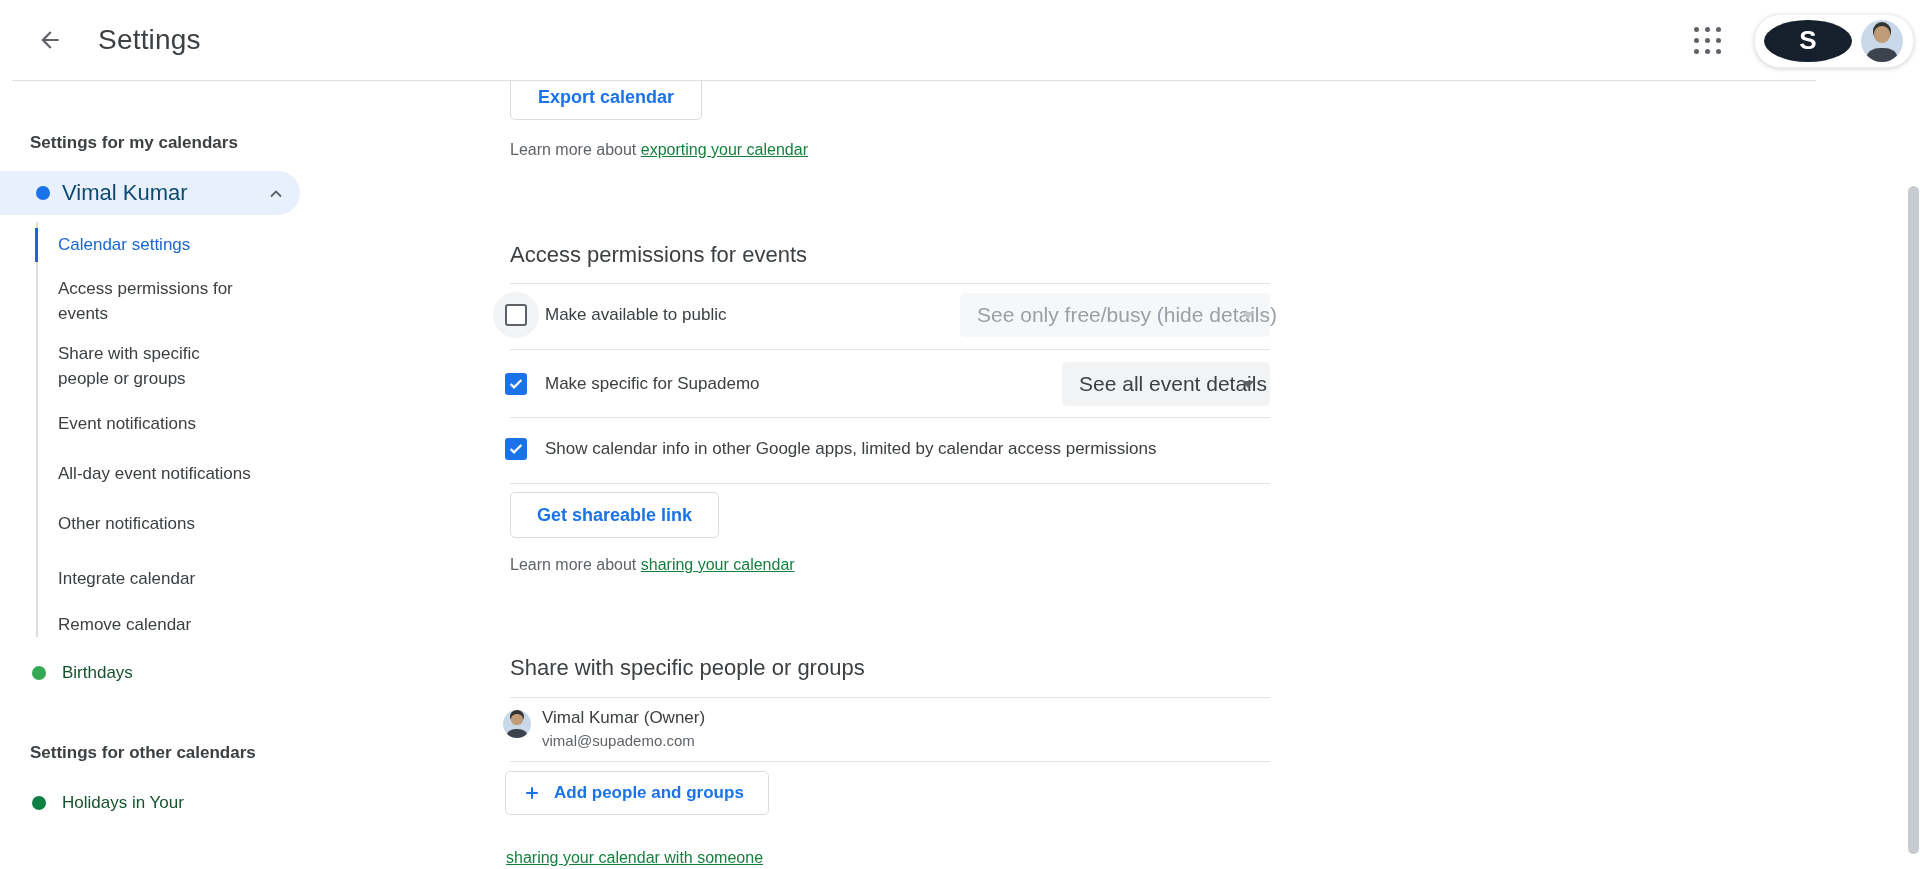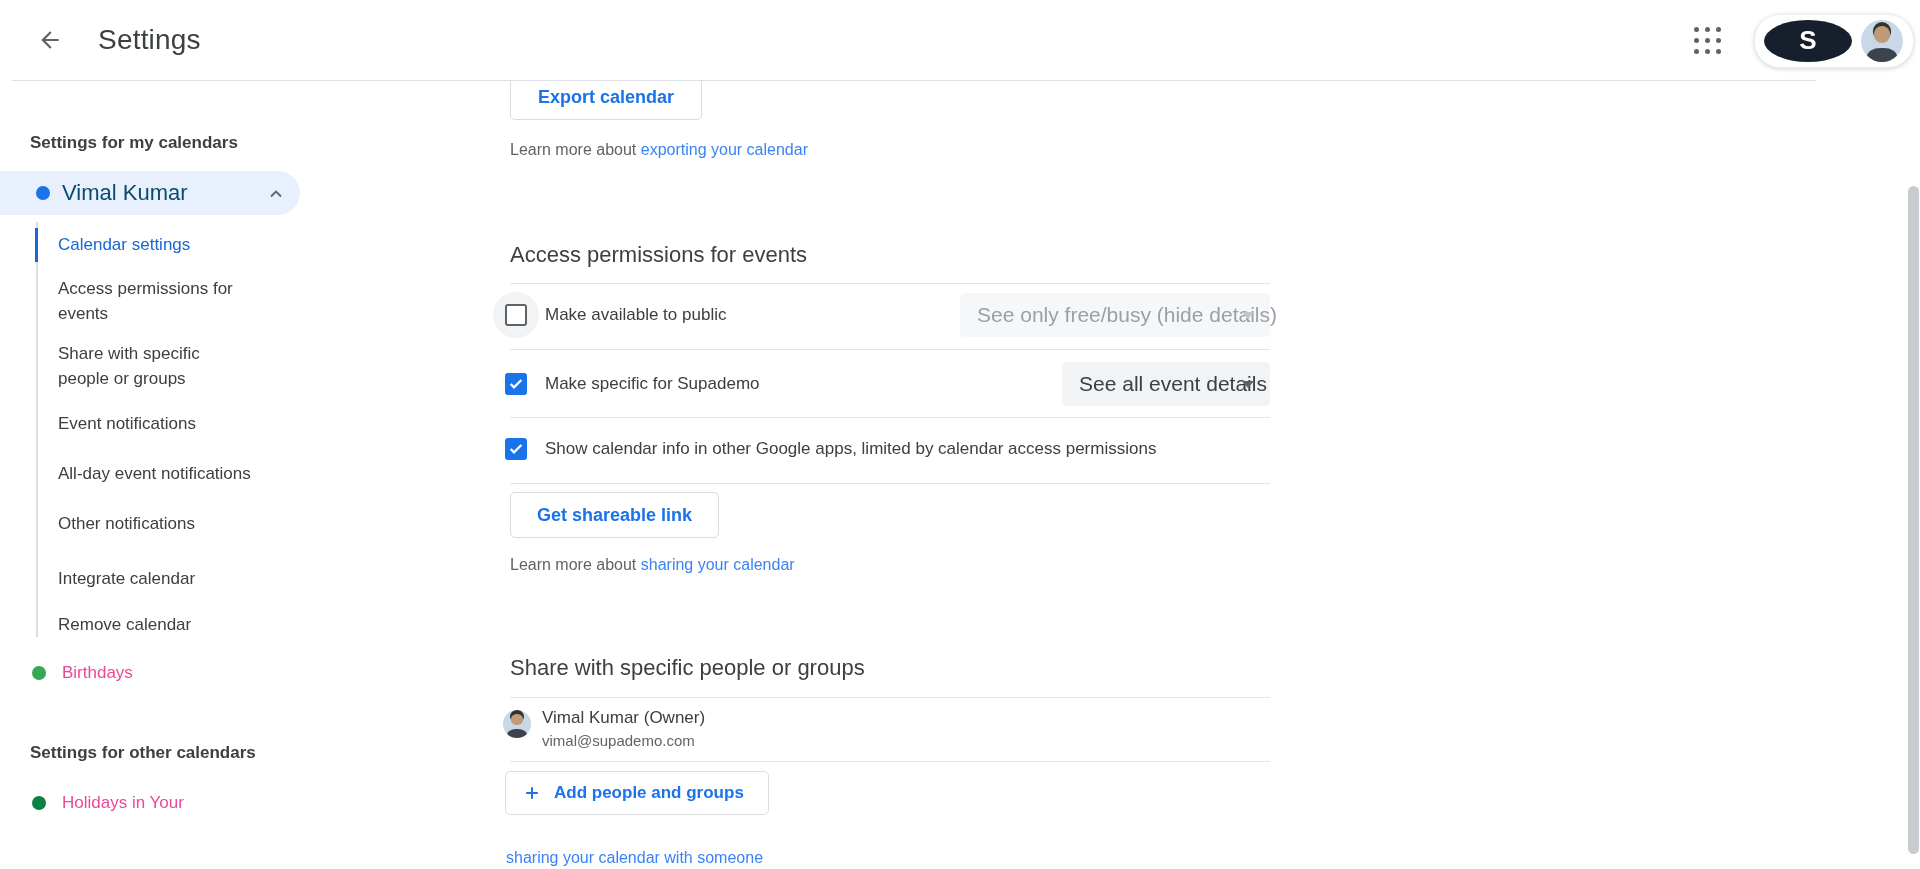--- a/index.html
+++ b/index.html
@@ -33,28 +33,28 @@
   #vimal-row{position:absolute;left:0;top:171px;width:300px;height:44px;background:#e8f0fe;
              border-radius:0 22px 22px 0;cursor:pointer;}
   .cal-dot{position:absolute;width:14px;height:14px;border-radius:50%;}
   #vimal-label{position:absolute;left:62px;top:9px;font-size:22px;font-weight:400;color:#0c4a6e;line-height:26px;}
   #vimal-chevron{position:absolute;left:266px;top:13px;}
   #side-rail{position:absolute;left:36px;top:222px;width:2px;height:415px;background:#dadce0;}
   #side-rail-active{position:absolute;left:35px;top:228px;width:3px;height:34px;background:#1967d2;}
   .side-item{position:absolute;left:58px;font-size:17px;line-height:26px;color:#3c4043;cursor:pointer;width:200px;}
   .side-item.wrap2{line-height:25px;}
   .side-item.active{color:#1967d2;}
-  .side-cal{position:absolute;left:62px;font-size:17px;line-height:26px;color:#ec4899;cursor:pointer;}
+  .side-cal{position:absolute;left:62px;font-size:17px;line-height:26px;color:#14532d;cursor:pointer;}
 
   
   .gbtn{position:absolute;height:44px;background:#fff;border:1px solid #dadce0;border-radius:5px;
         display:inline-flex;align-items:center;justify-content:center;padding:0 26px;
         font-size:18px;font-weight:700;color:#1a73e8;cursor:pointer;white-space:nowrap;}
   .learn-line{position:absolute;font-size:16px;color:#5f6368;line-height:24px;white-space:nowrap;}
-  .learn-line a,.link{color:#3b82f6;cursor:pointer;margin-top:12px;}
+  .learn-line a,.link{color:#15803d;text-decoration:underline;cursor:pointer;margin-top:12px;}
   .section-heading{position:absolute;left:510px;font-size:22px;color:#3c4043;line-height:30px;}
   .divider{position:absolute;left:510px;width:760px;height:1px;background:#e2e4e7;}
 
   .checkbox{position:absolute;width:22px;height:22px;border-radius:3px;box-sizing:border-box;cursor:pointer;}
   .checkbox.unchecked{border:2px solid #5f6368;background:#fff;}
   .checkbox.checked{background:#1a73e8;display:flex;align-items:center;justify-content:center;}
   #cb-halo{position:absolute;left:493px;top:292px;width:46px;height:46px;border-radius:50%;background:#f1f3f4;}
   .row-label{position:absolute;left:545px;font-size:17px;color:#3c4043;line-height:26px;white-space:nowrap;}
 
   .gselect{position:absolute;height:44px;border-radius:5px;background:#f1f3f4;display:flex;

